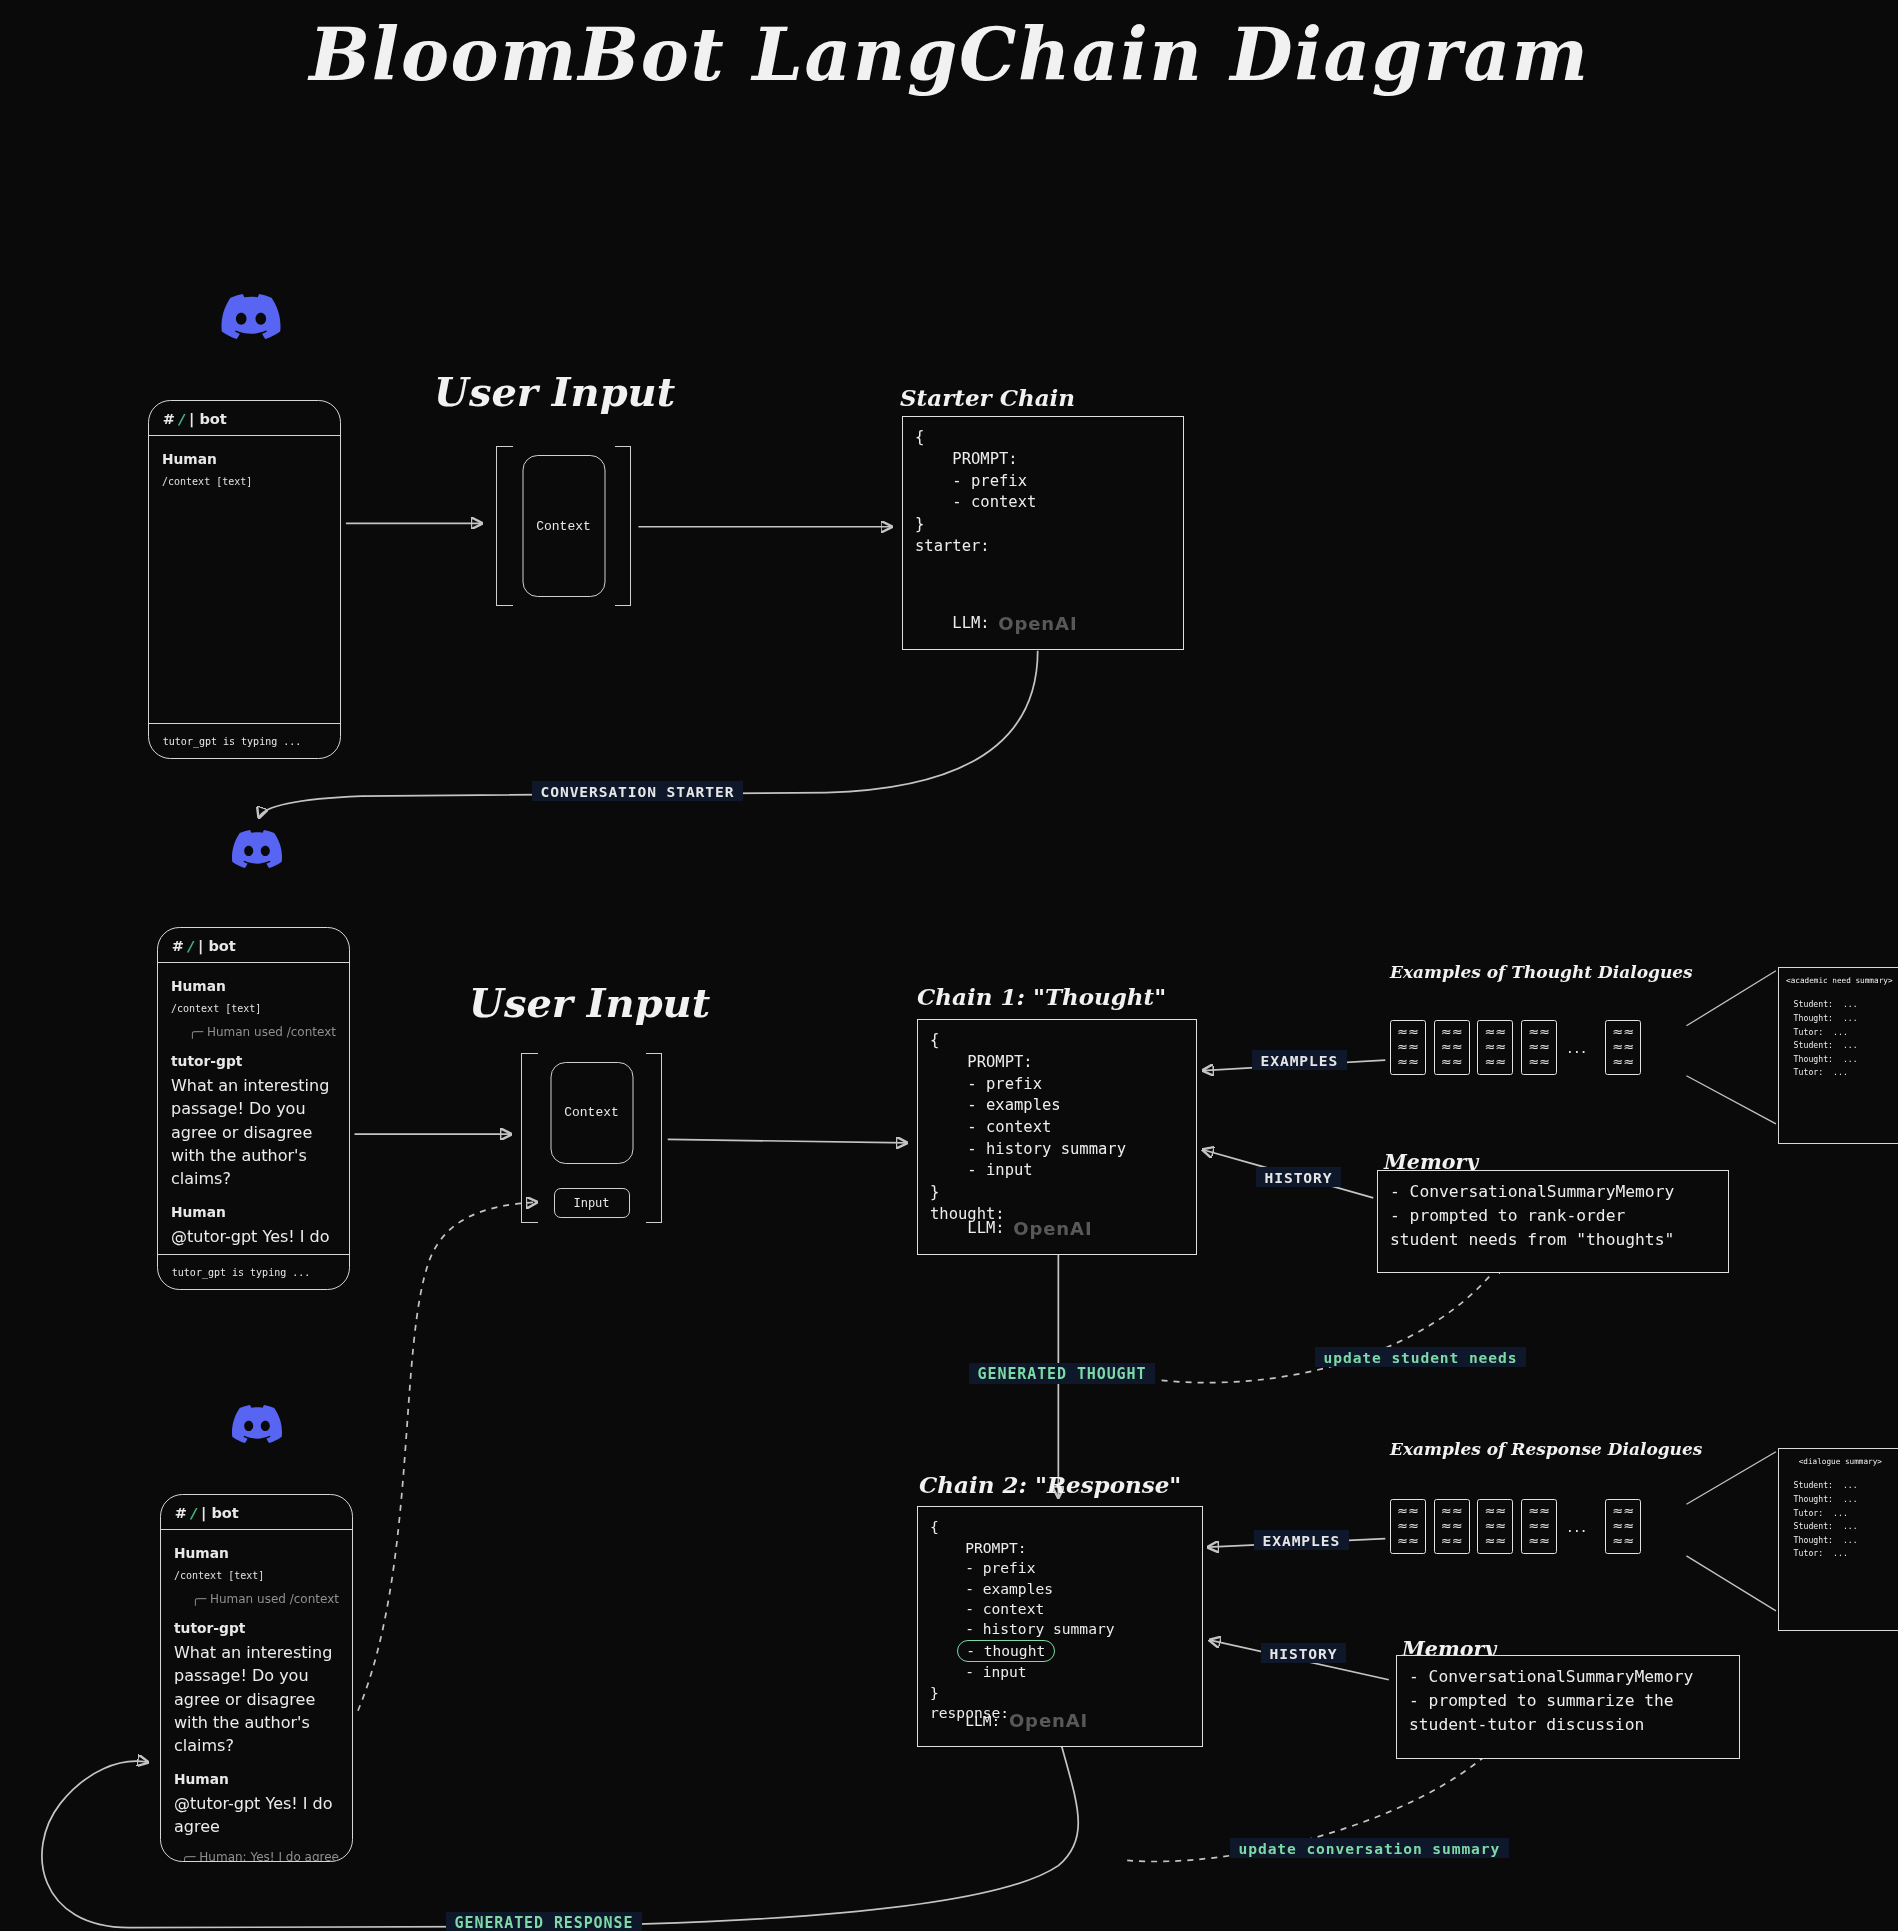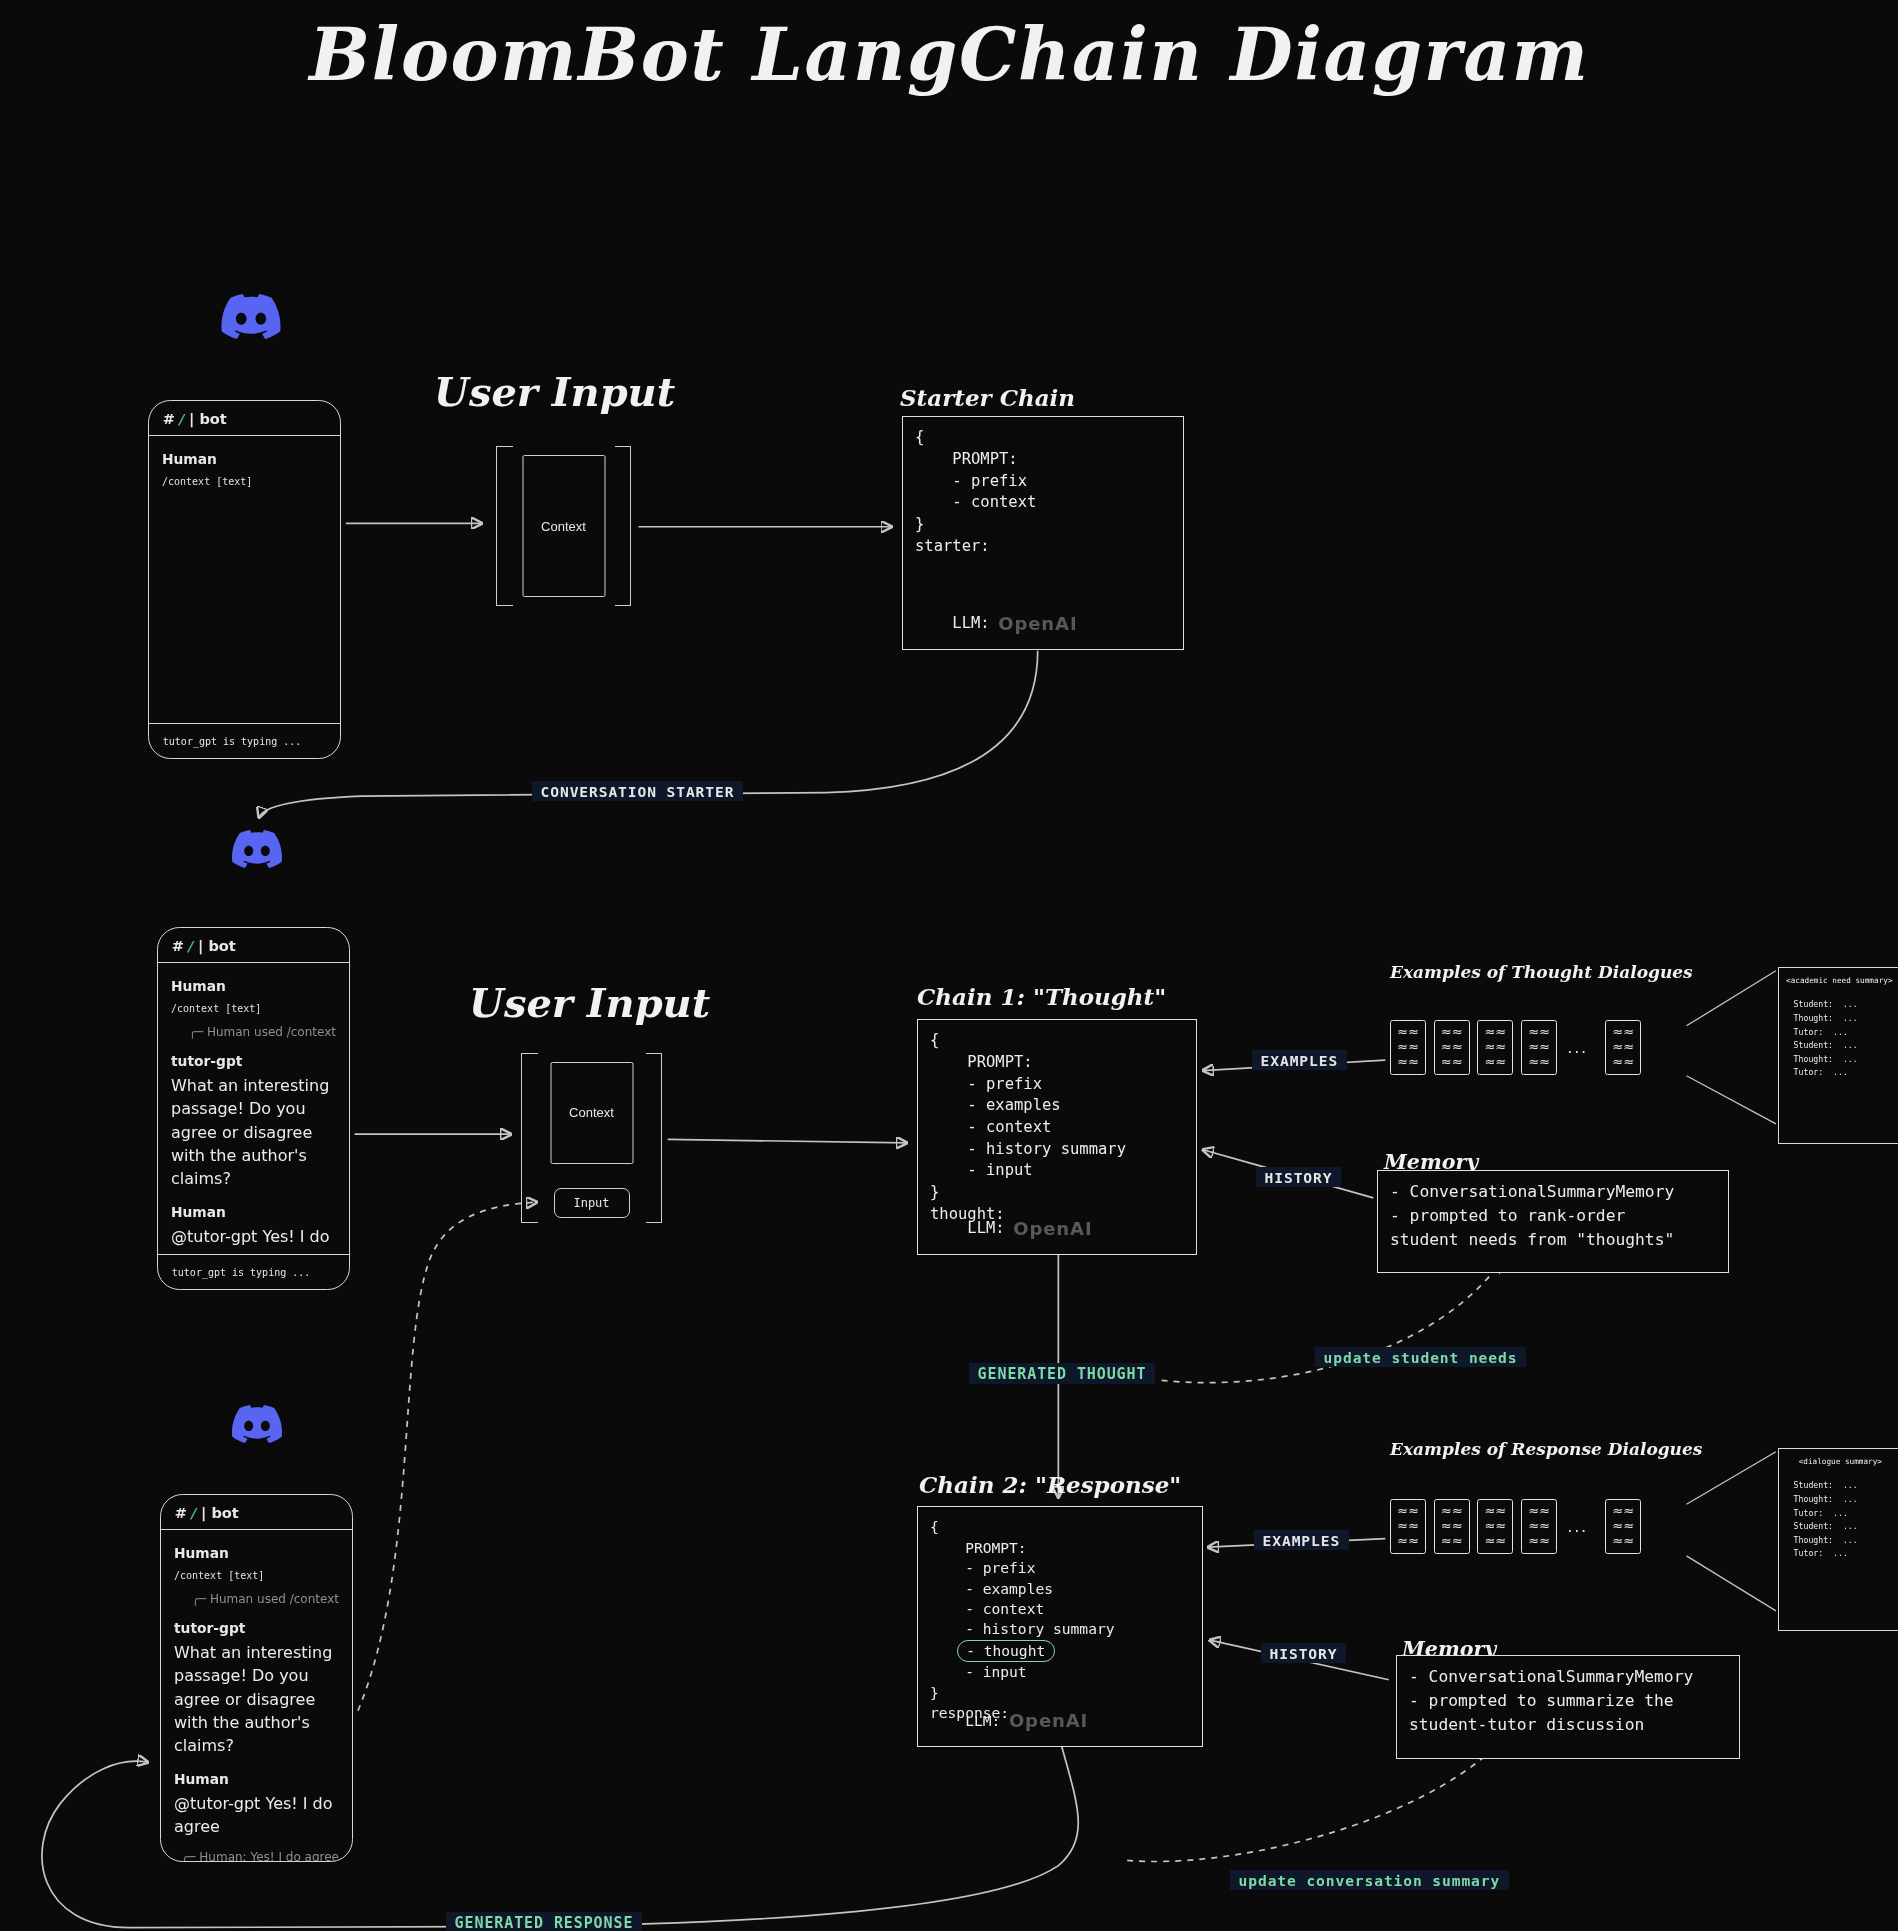--- a/index.html
+++ b/index.html
@@ -35,22 +35,22 @@
   .m-command{font-family:"DejaVu Sans Mono",monospace;font-size:10px;margin-top:8.6px;color:#e2e2e2;}
   .m-reply{font-size:12px;color:#8f8f8f;margin-top:11.2px;white-space:nowrap;overflow:hidden;text-align:right;}
   .m-msg{font-size:16px;line-height:1.45;margin-top:5.2px;color:#ececec;}
 
   
   .context-group{z-index:2;}
   .bracket{position:absolute;top:0;bottom:0;width:15.5px;border:1.7px solid #d0d0d0;}
   .bracket.l{left:0;border-right:none;}
   .bracket.r{right:0;border-left:none;}
   .context-box{position:absolute;left:50%;transform:translateX(-50%);width:81px;
-               border:1.7px solid #d0d0d0;border-radius:2px;display:flex;align-items:center;
-               justify-content:center;font-family:Liberation Sans, sans-serif;font-size:13px;}
+               border:1.7px solid #d0d0d0;border-radius:15px;display:flex;align-items:center;
+               justify-content:center;font-family:Liberation Mono, monospace;font-size:13px;}
   .ctx-full{top:8.6px;bottom:8.6px;}
   .ctx-top{top:8.6px;height:100px;}
   .input-box{position:absolute;left:50%;transform:translateX(-50%);bottom:5.2px;width:74px;height:27.5px;
              border:1.7px solid #d0d0d0;border-radius:6.9px;display:flex;align-items:center;
              justify-content:center;font-family:"DejaVu Sans Mono",monospace;font-size:12px;background:#0a0a0a;}
 
   
   .chain-box{z-index:2;border:1.7px solid #e0e0e0;background:#0a0a0a;
              font-family:"DejaVu Sans Mono",monospace;font-size:15.5px;color:#ededed;}
   .chain-box.small-code{font-size:14.6px;}
@@ -315,15 +315,15 @@
 <div class="arrow-label" style="left:1254px;top:1530px;">EXAMPLES</div>
 
 <div class="abs memory-title hand" style="left:1402px;top:1621px;">Memory</div>
 <div class="memory-box abs" style="left:1396px;top:1655px;width:318px;height:85px;">
     <div class="line">- ConversationalSummaryMemory</div>
     <div class="line">- prompted to summarize the</div>
     <div class="line">student-tutor discussion</div>
   </div>
 <div class="arrow-label" style="left:1261px;top:1643px;">HISTORY</div>
 
-<div class="arrow-label green" style="left:1230px;top:1838px;margin-top:32px;">update conversation summary</div>
+<div class="arrow-label green" style="left:1230px;top:1838px;">update conversation summary</div>
 <div class="arrow-label big green" style="left:446px;top:1912px;">GENERATED RESPONSE</div>
 
 
 </body></html>

